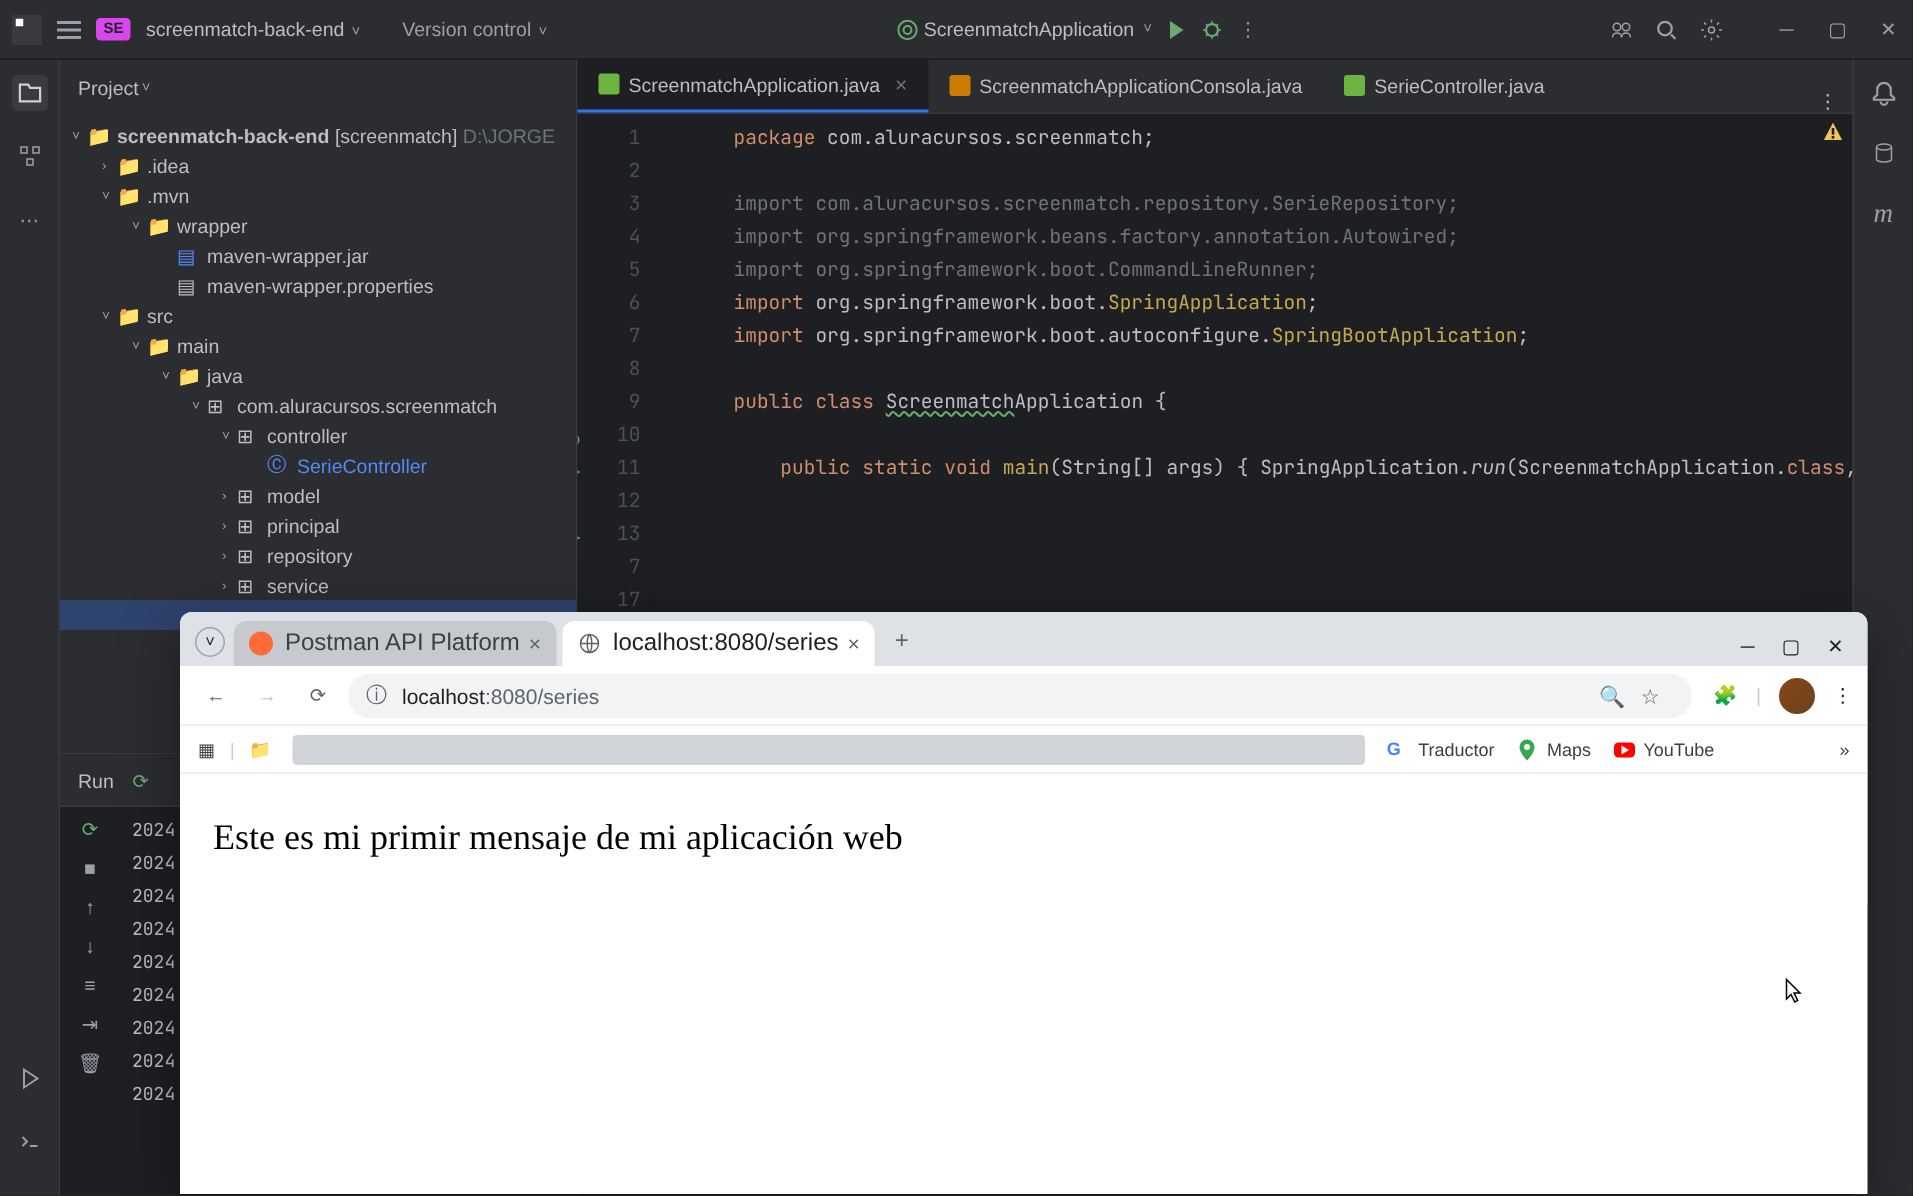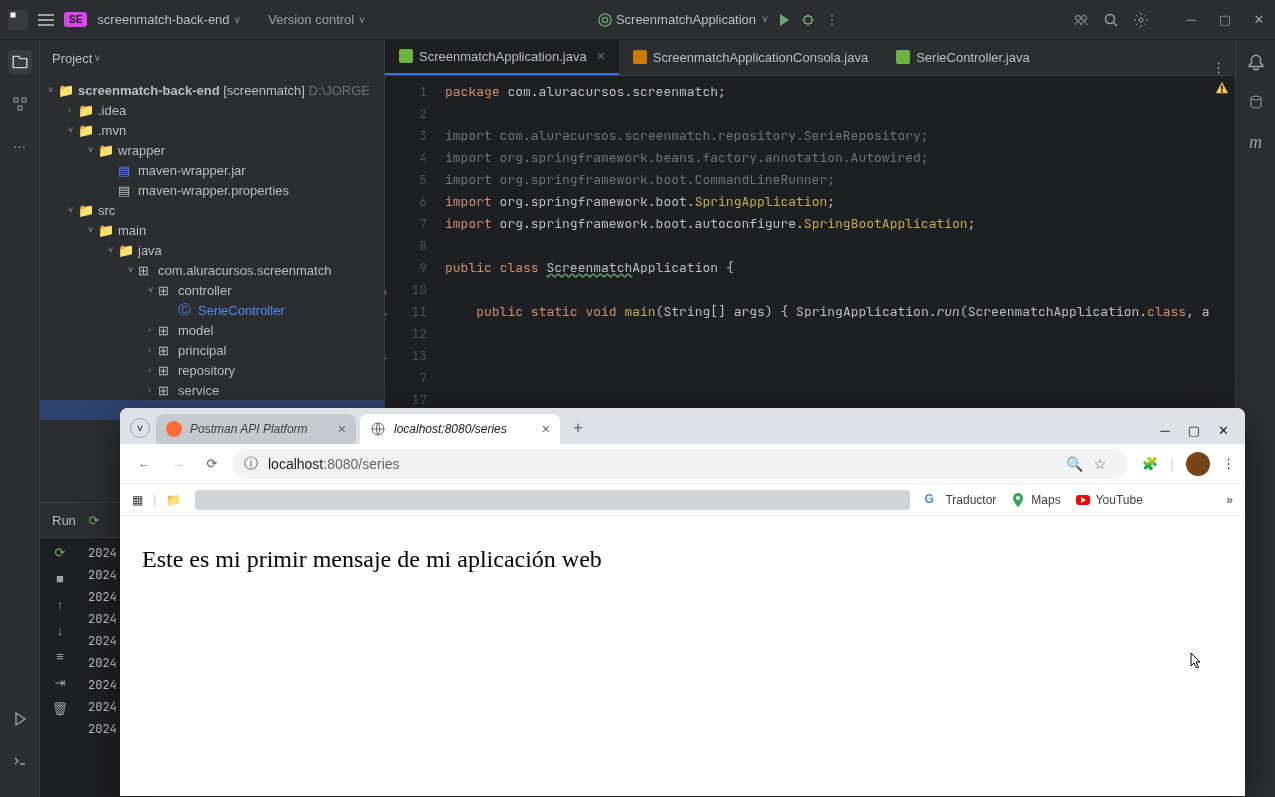--- a/index.html
+++ b/index.html
@@ -44,21 +44,21 @@
 .etab-icn.spring { background:#6db33f; }
 .etab-icn.java { background:#c97c00; }
 .etab-close { color:#6f737a; font-size:14px; margin-left:4px; }
 .etab-more { margin-left:auto; padding:0 10px; cursor:pointer; }
 
 .code-view { flex:1; display:flex; font-family:"JetBrains Mono","Consolas",monospace; font-size:13px; line-height:22px; overflow:hidden; position:relative; }
 .gutter { width:50px; text-align:right; color:#4b5059; padding:5px 8px 0 0; user-select:none; background:#1e1f22; }
 .gutter-row { height:22px; position:relative; }
 .gutter-icn { position:absolute; left:-6px; top:3px; }
 .code-lines { flex:1; padding:5px 0 0 10px; color:#bcbec4; overflow:hidden; }
-.code-line { height:22px; white-space:pre; }
+.code-line { height:22px; white-space:pre;margin-left:44px; }
 .kw { color:#cf8e6d; }
 .ann { color:#c5a94e; }
 .mtd { color:#c5a94e; }
 .lit { color:#c5a94e; }
 .op { color:#bcbec4; }
 .grey { color:#6f737a; }
 .warn-icn { position:absolute; top:5px; right:6px; }
 
 .right-rail { width:40px; background:#2b2d30; border-left:1px solid #393b40; display:flex; flex-direction:column; align-items:center; padding-top:10px; gap:16px; }
 
@@ -70,21 +70,21 @@
 .run-log-line { height:22px; }
 
 
 .browser { position:absolute; left:120px; top:408px; width:1125px; height:388px; background:#fff; border-radius:8px 8px 0 0; box-shadow:0 10px 40px rgba(0,0,0,0.4); overflow:hidden; color:#202124; }
 .br-tabs { height:36px; background:#dee1e6; display:flex; align-items:flex-end; padding:0 8px; }
 .br-mini-icn { width:20px; height:20px; border:1px solid #a0a4ab; border-radius:50%; display:flex; align-items:center; justify-content:center; margin:0 6px 6px 2px; cursor:pointer; font-size:11px; }
 .br-tab { height:30px; background:#f1f3f4; border-radius:8px 8px 0 0; display:flex; align-items:center; padding:0 10px; margin-right:4px; min-width:200px; max-width:230px; cursor:pointer; }
 .br-tab.active { background:#fff; }
 .br-tab.inactive { background:#c6cace; color:#3c4043; }
 .br-tab-icn { width:16px; height:16px; margin-right:8px; }
-.br-tab-title { flex:1; font-size:12px; white-space:nowrap; overflow:hidden; text-overflow:ellipsis;font-style:italic; }
+.br-tab-title { flex:1; font-size:16px; white-space:nowrap; overflow:hidden; text-overflow:ellipsis; }
 .br-tab-close { color:#5f6368; font-size:14px; margin-left:6px; }
 .br-newtab { width:28px; height:28px; display:flex; align-items:center; justify-content:center; font-size:16px; color:#5f6368; cursor:pointer; margin-bottom:2px; }
 .br-winbtns { margin-left:auto; display:flex; gap:18px; padding:0 8px 6px 0; }
 
 .br-toolbar { height:40px; background:#fff; border-bottom:1px solid #e8eaed; display:flex; align-items:center; padding:0 10px; gap:6px; }
 .br-nav-icn { width:28px; height:28px; display:flex; align-items:center; justify-content:center; cursor:pointer; color:#5f6368; border-radius:50%; }
 .br-url { flex:1; height:30px; background:#f1f3f4; border-radius:15px; display:flex; align-items:center; padding:0 12px; font-size:14px; color:#202124; }
 .br-url-icn { margin-right:10px; color:#5f6368; }
 .br-url-text b { font-weight:400; }
 .br-url-text .dim { color:#5f6368; }

